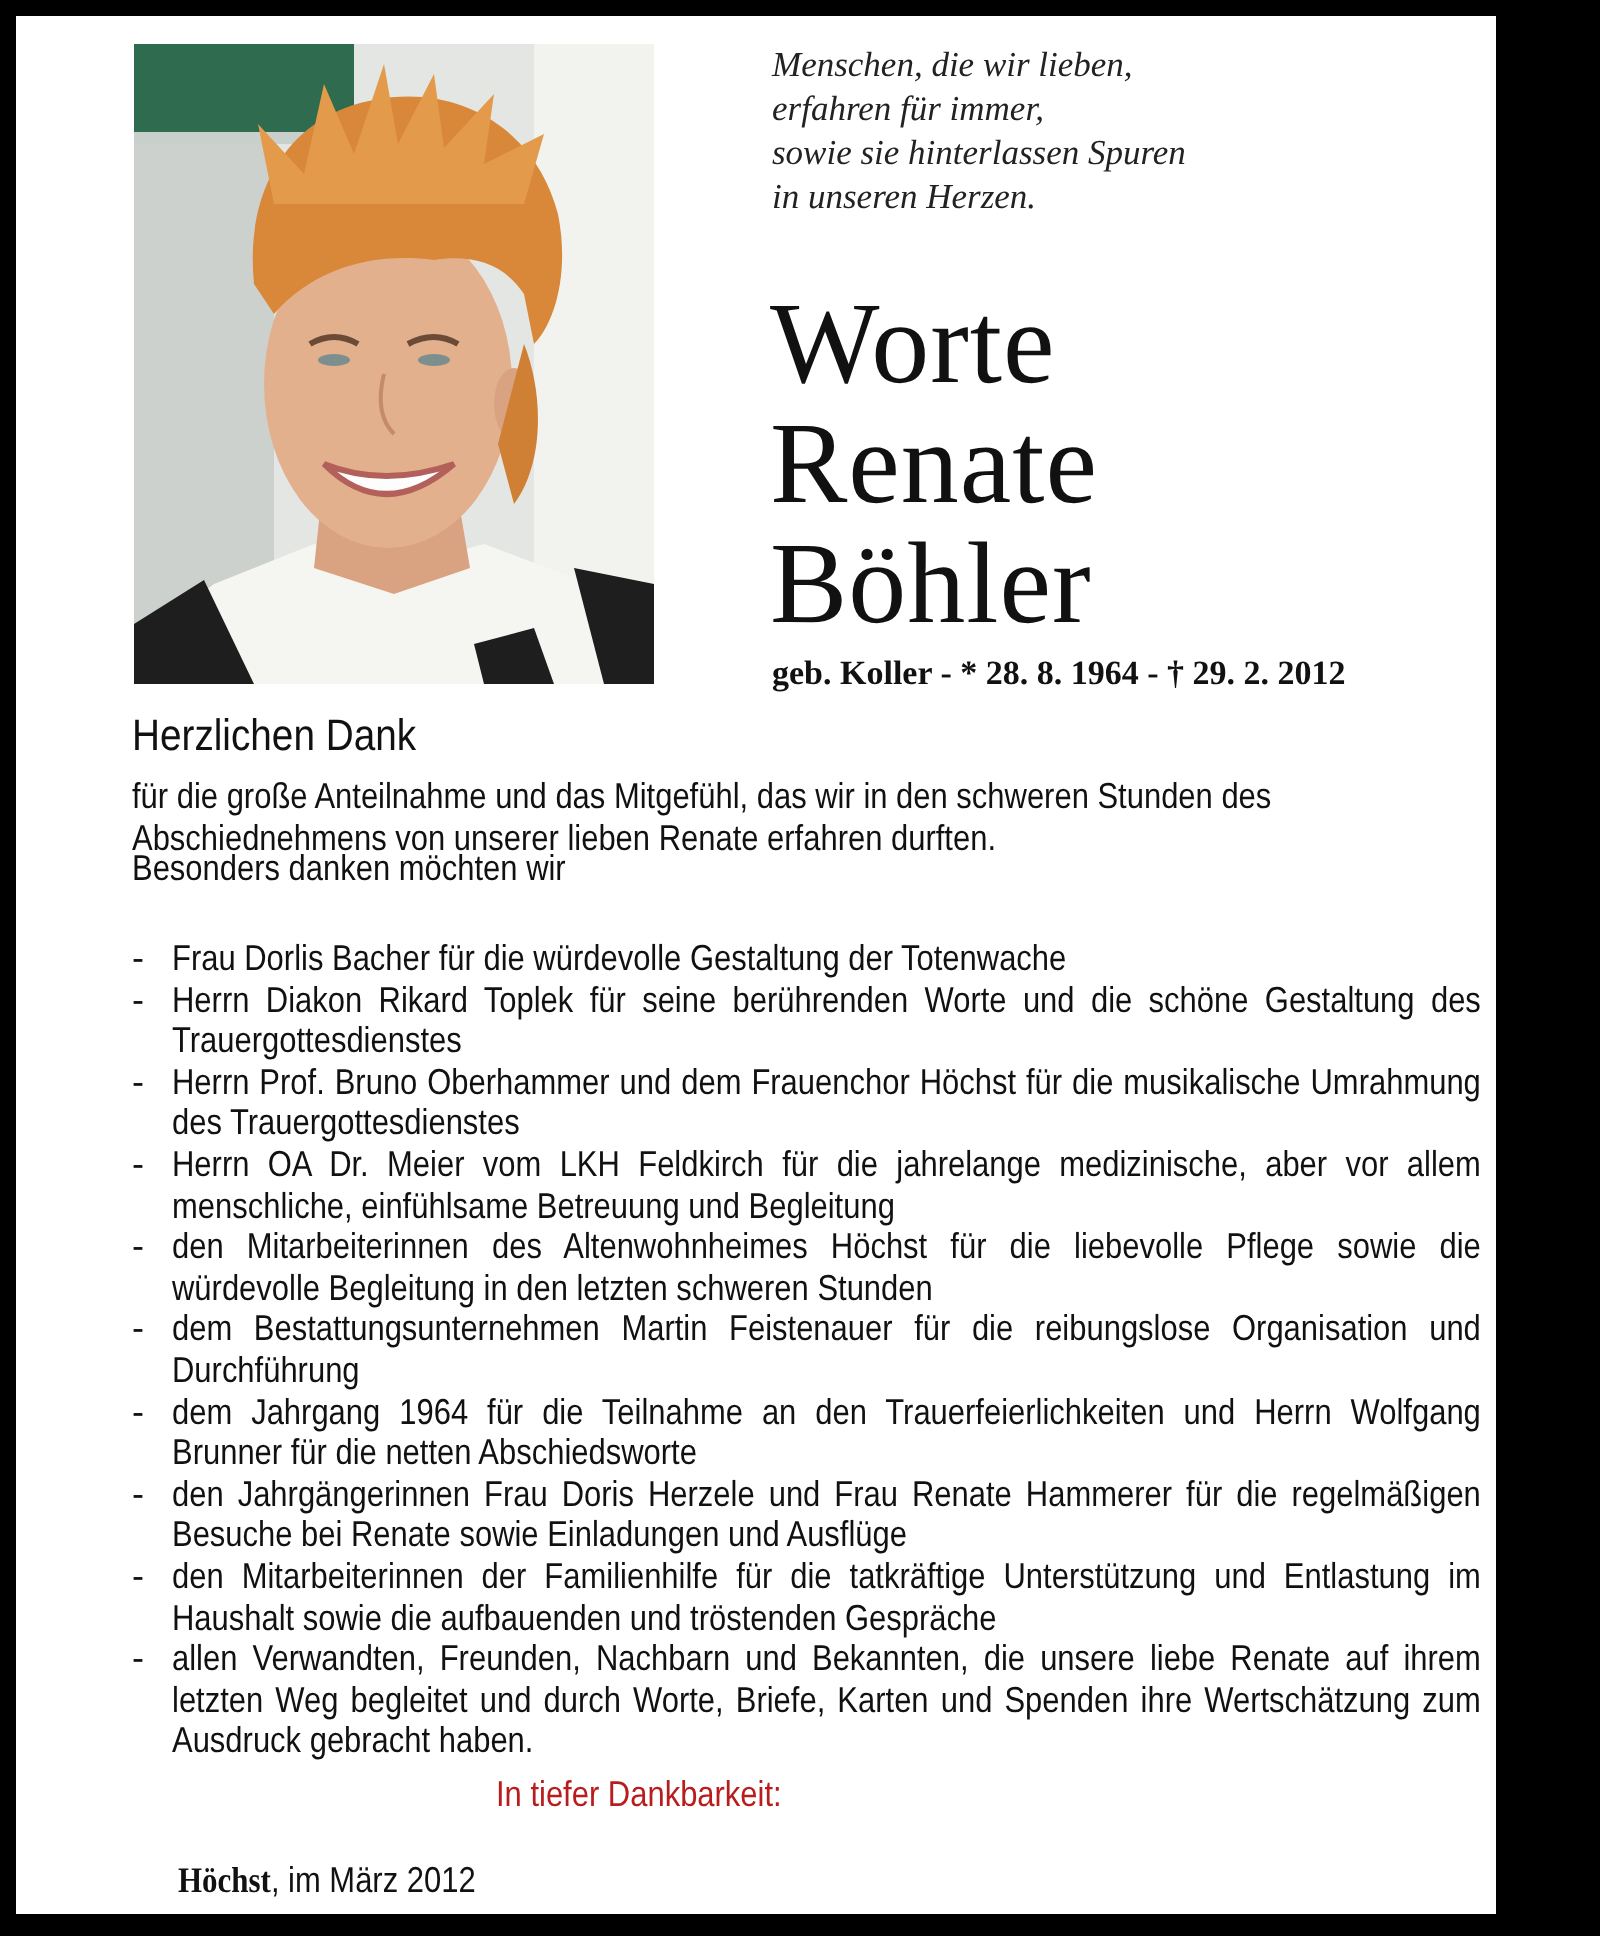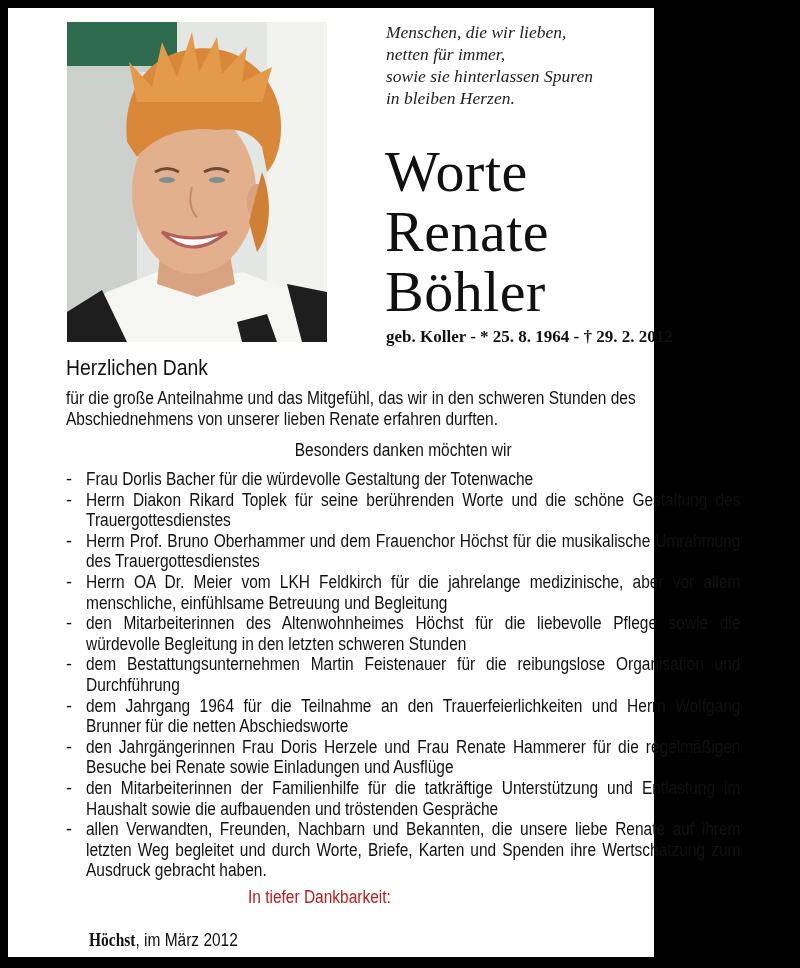--- a/index.html
+++ b/index.html
@@ -3,21 +3,21 @@
 <meta charset="utf-8">
 <style>
   html, body { margin: 0; padding: 0; }
   body {
     width: 800px; height: 968px; background: #000;
     position: relative; overflow: hidden;
     font-family: "Liberation Serif", "DejaVu Serif", serif;
     color: #1a1a1a;
   }
   .page {
-    position: absolute; left: 8px; top: 8px; width: 646px; height: 949px;
+    position: absolute; left: 8px; top: 8px; width: 740px; height: 949px;
     background: #fff;
   }
   .photo {
     position: absolute; left: 59px; top: 14px; width: 260px; height: 320px;
     overflow: hidden; background: #e6e7e4;
   }
   .quote {
     position: absolute; left: 378px; top: 13px; width: 390px;
     font-style: italic; font-size: 17.5px; line-height: 22px; color: #222;
   }
@@ -36,21 +36,21 @@
     position: absolute; left: 58px; top: 347px;
     font-family: "Liberation Sans", "DejaVu Sans", sans-serif;
     font-size: 22px; color: #111; transform: scaleX(0.88); transform-origin: left;
   }
   .body-text {
     position: absolute; left: 58px; width: 676px;
     font-family: "Liberation Sans", "DejaVu Sans", sans-serif;
     font-size: 18px; line-height: 20.6px; color: #111;
   }
   .intro { top: 380px; }
-  .besonders { top: 432px; text-align: center; }
+  .besonders { top: 416px; }
   .list { top: 461px; list-style: none; margin: 0; padding: 0; }
   .list li {
     position: relative; padding-left: 20px; text-align: justify;
     text-align-last: left;
   }
   .list li .dash { position: absolute; left: 0; top: 0; }
   .narrow { display: inline-block; transform: scaleX(0.86); transform-origin: left; width: 116%; }
   .sign {
     position: absolute; left: 240px; top: 878px;
     font-family: "Liberation Sans", "DejaVu Sans", sans-serif;
@@ -98,32 +98,32 @@
       <ellipse cx="150" cy="158" rx="8" ry="3" fill="#7c8e8d"></ellipse>
 
       <path d="M125 165 Q120 185 130 195" stroke="#c48a6a" stroke-width="2" fill="none"></path>
 
       <path d="M95 210 Q125 240 160 210 Q125 222 95 210 Z" fill="#fdfdfd" stroke="#b4605a" stroke-width="3"></path>
     </svg>
   </div>
 
   <div class="quote">
     <div>Menschen, die wir lieben,</div>
-    <div>netten für immer,</div>
+    <div>erfahren für immer,</div>
     <div>sowie sie hinterlassen Spuren</div>
-    <div>in bleiben Herzen.</div>
+    <div>in unseren Herzen.</div>
   </div>
 
   <div class="name">
     <div>Worte</div>
     <div>Renate</div>
     <div>Böhler</div>
   </div>
 
-  <div class="dates">geb. Koller - * 25. 8. 1964 - † 29. 2. 2012</div>
+  <div class="dates">geb. Koller - * 28. 8. 1964 - † 29. 2. 2012</div>
 
   <div class="dank-title">Herzlichen Dank</div>
 
   <div class="body-text intro">
     <span class="narrow">für die große Anteilnahme und das Mitgefühl, das wir in den schweren Stunden des Abschiednehmens von unserer lieben Renate erfahren durften.</span>
   </div>
 
   <div class="body-text besonders">
     <span class="narrow">Besonders danken möchten wir</span>
   </div>

